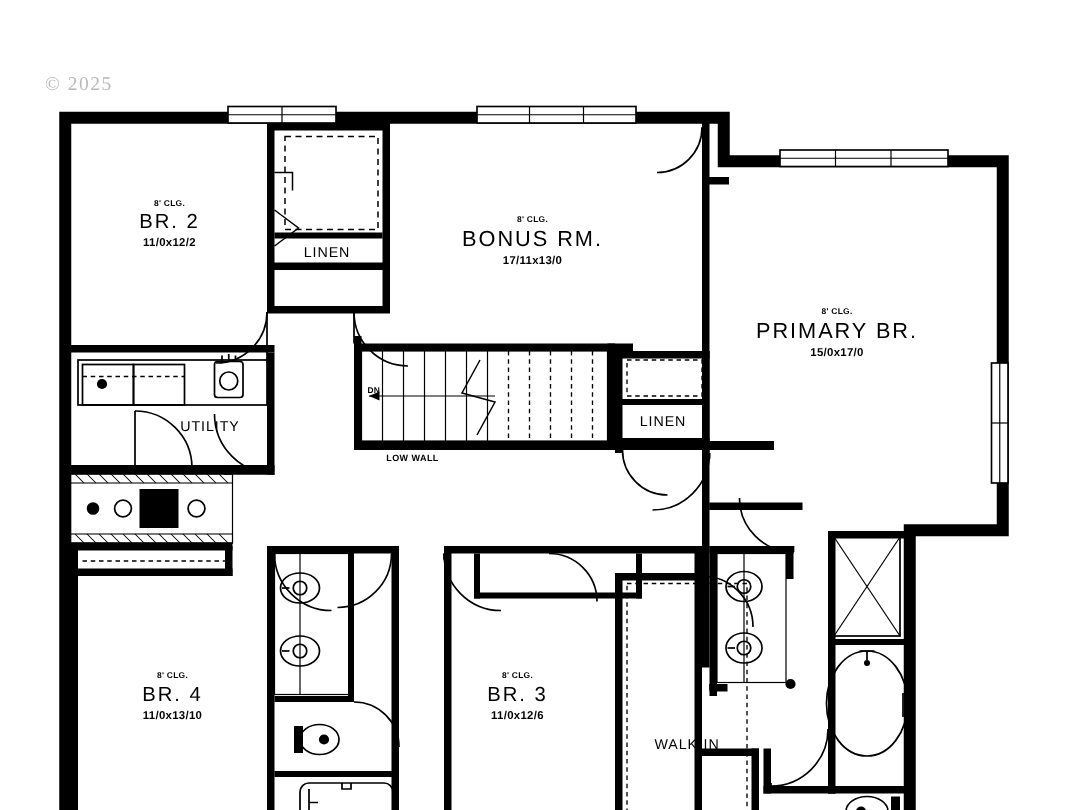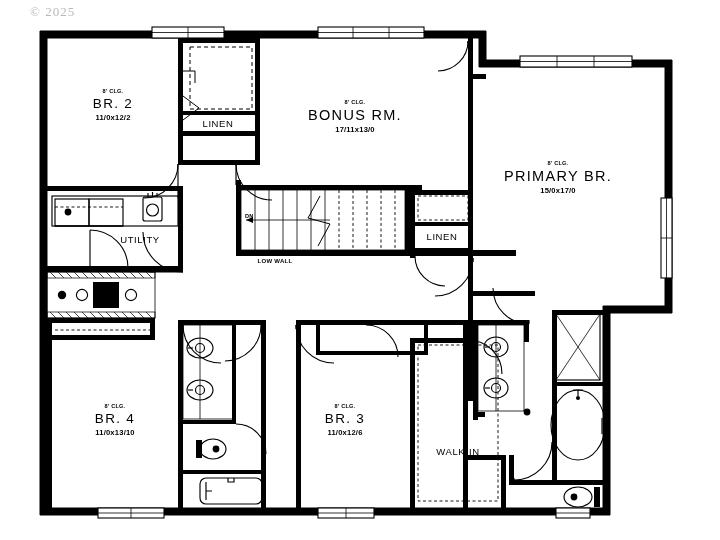--- a/index.html
+++ b/index.html
@@ -1,19 +1,19 @@
 <!DOCTYPE html>
 <html><head>
 <meta charset="utf-8">
 <title>Floor Plan</title>
 <style>
   html,body{margin:0;padding:0;background:#ffffff;}
   body{width:720px;height:540px;overflow:hidden;
        font-family:"Liberation Sans", sans-serif;}
-  #stage{position:relative;width:720px;height:452px;background:#fff;}
+  #stage{position:relative;width:720px;height:452px;background:#fff;margin-top:44px;}
   svg{display:block;}
   .copy{fill:#b9b9b9;font-family:"Liberation Serif",serif;font-size:13px;letter-spacing:1px;}
   .rmname{font-family:"Liberation Sans",sans-serif;font-size:13.5px;fill:#000;letter-spacing:1.3px;text-anchor:middle;}
   .rmname.big{font-size:14.5px;}
   .rmdim{font-family:"Liberation Sans",sans-serif;font-size:7.6px;font-weight:bold;fill:#000;text-anchor:middle;letter-spacing:0.2px;}
   .rmclg{font-family:"Liberation Sans",sans-serif;font-size:5.6px;font-weight:bold;fill:#000;text-anchor:middle;letter-spacing:0.2px;}
   .lbl{font-family:"Liberation Sans",sans-serif;font-size:9.5px;fill:#000;text-anchor:middle;letter-spacing:0.6px;}
   .tiny{font-family:"Liberation Sans",sans-serif;font-size:6px;font-weight:bold;fill:#000;text-anchor:middle;letter-spacing:0.3px;}
   .tinyl{font-family:"Liberation Sans",sans-serif;font-size:5.6px;font-weight:bold;fill:#000;text-anchor:start;letter-spacing:0.2px;}
   .micro{font-family:"Liberation Sans",sans-serif;font-size:3.1px;font-weight:bold;fill:#000;text-anchor:middle;}

